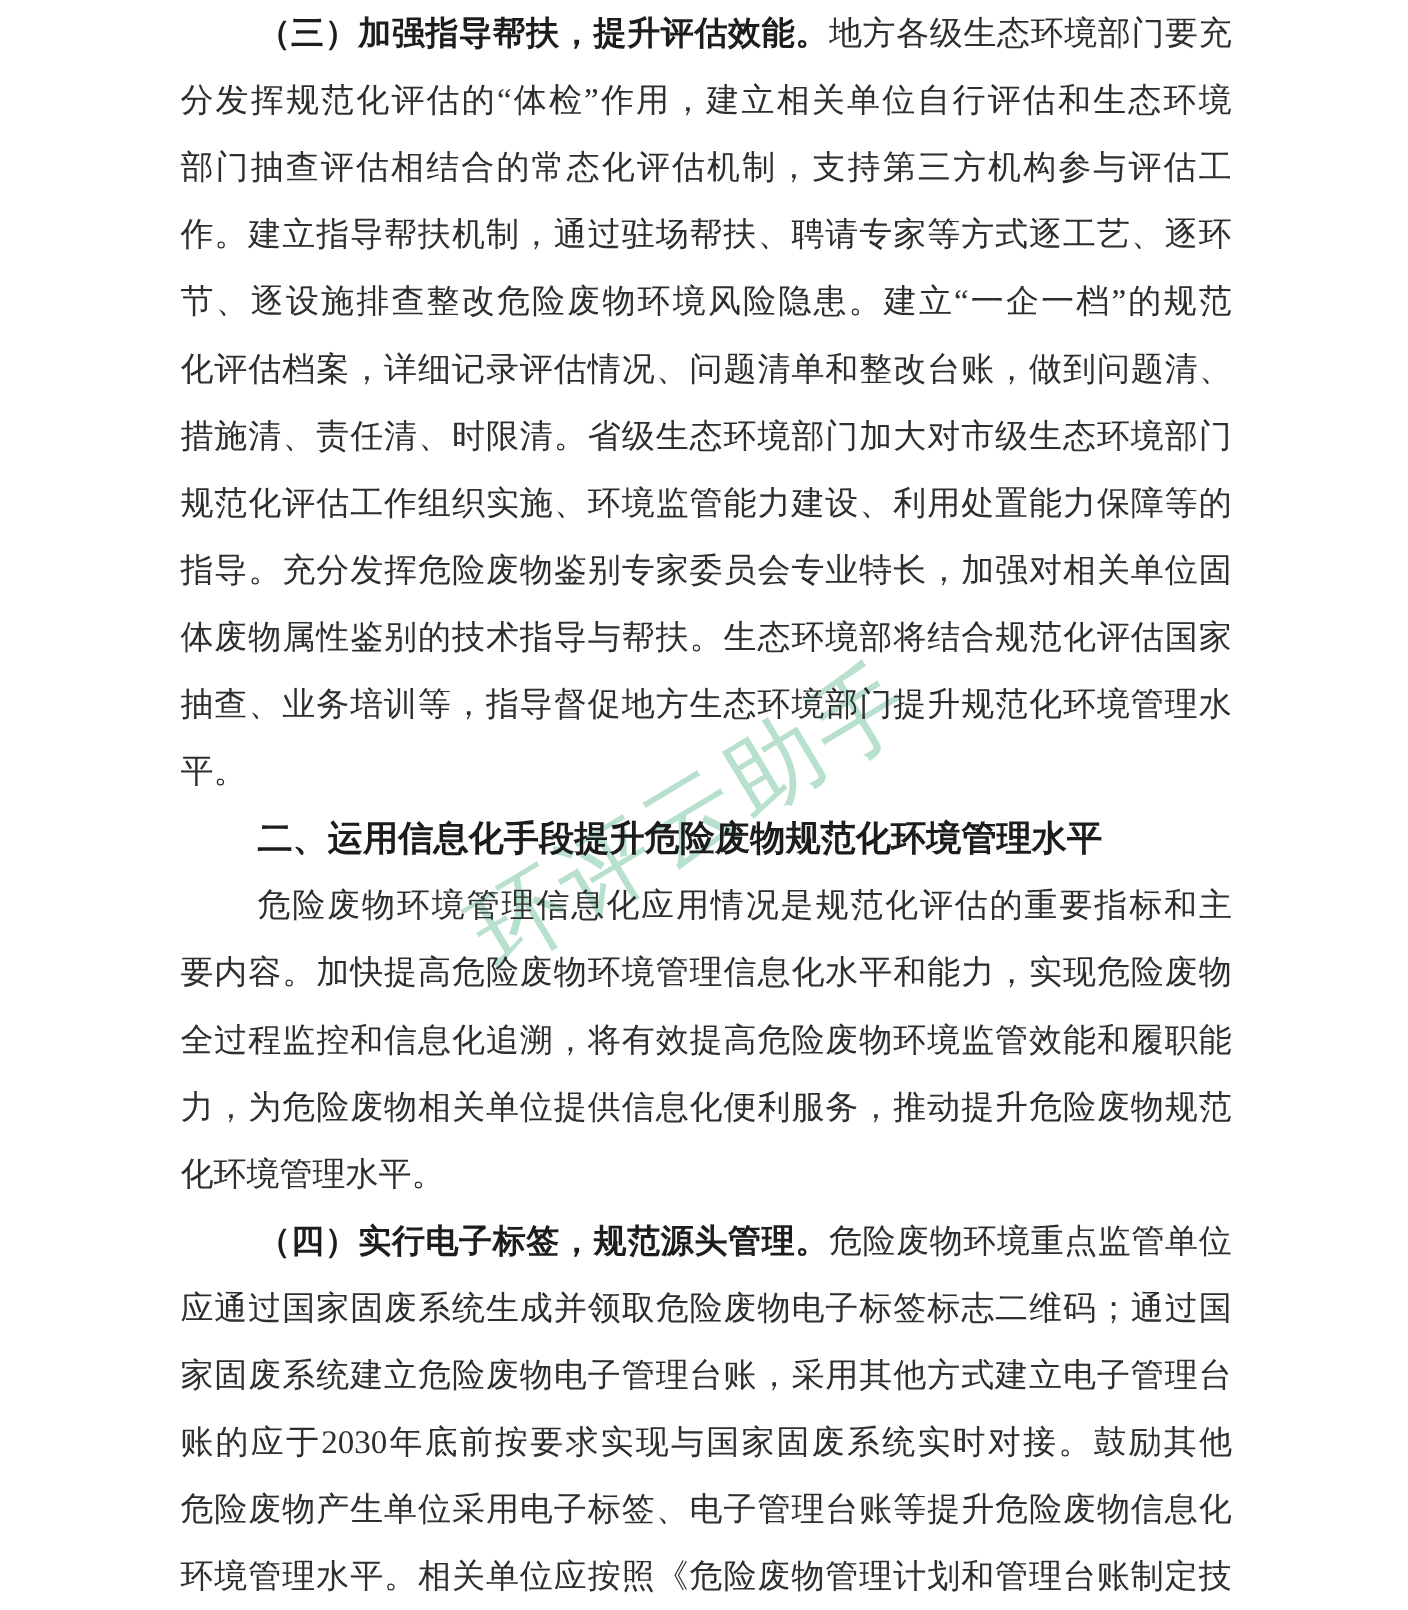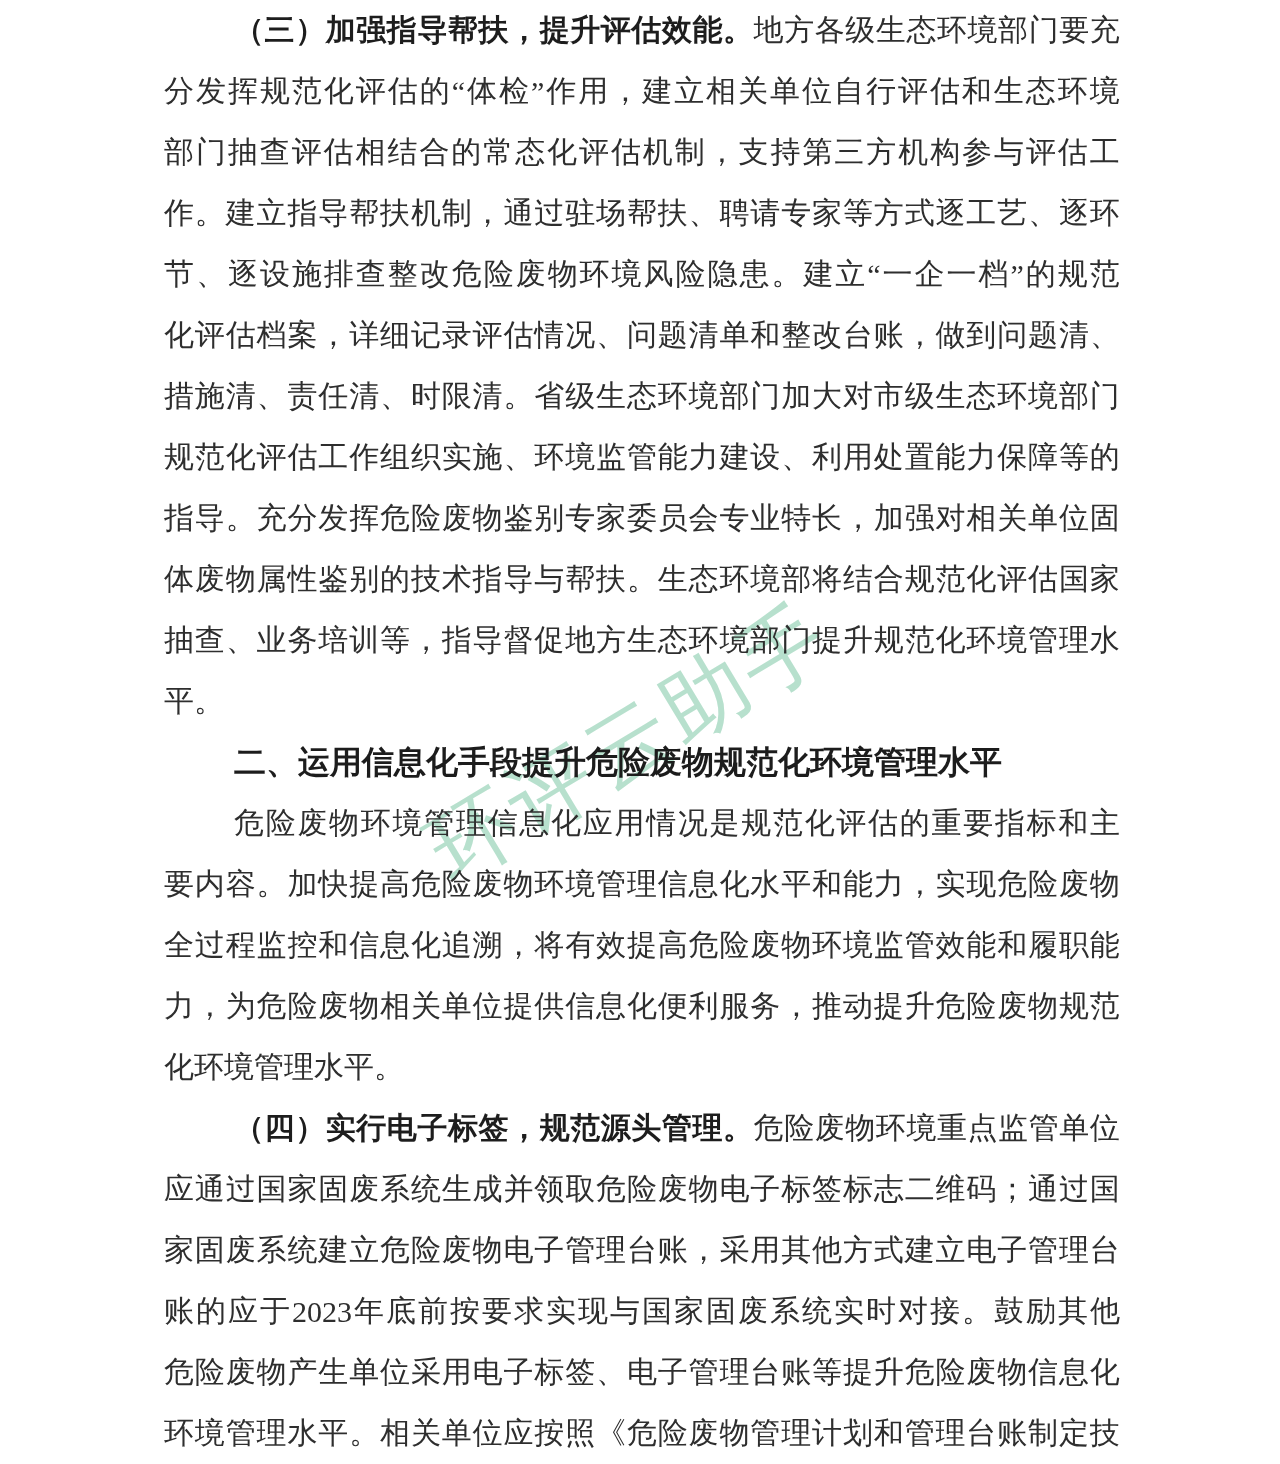--- a/index.html
+++ b/index.html
@@ -704,21 +704,21 @@
           <span class="tok">子</span>
           <span class="tok">管</span>
           <span class="tok">理</span>
           <span class="tok">台</span>
         </div>
         <div class="line justify">
           <span class="tok">账</span>
           <span class="tok">的</span>
           <span class="tok">应</span>
           <span class="tok">于</span>
-          <span class="tok">2023</span>
+          <span class="tok">2030</span>
           <span class="tok">年</span>
           <span class="tok">底</span>
           <span class="tok">前</span>
           <span class="tok">按</span>
           <span class="tok">要</span>
           <span class="tok">求</span>
           <span class="tok">实</span>
           <span class="tok">现</span>
           <span class="tok">与</span>
           <span class="tok">国</span>

